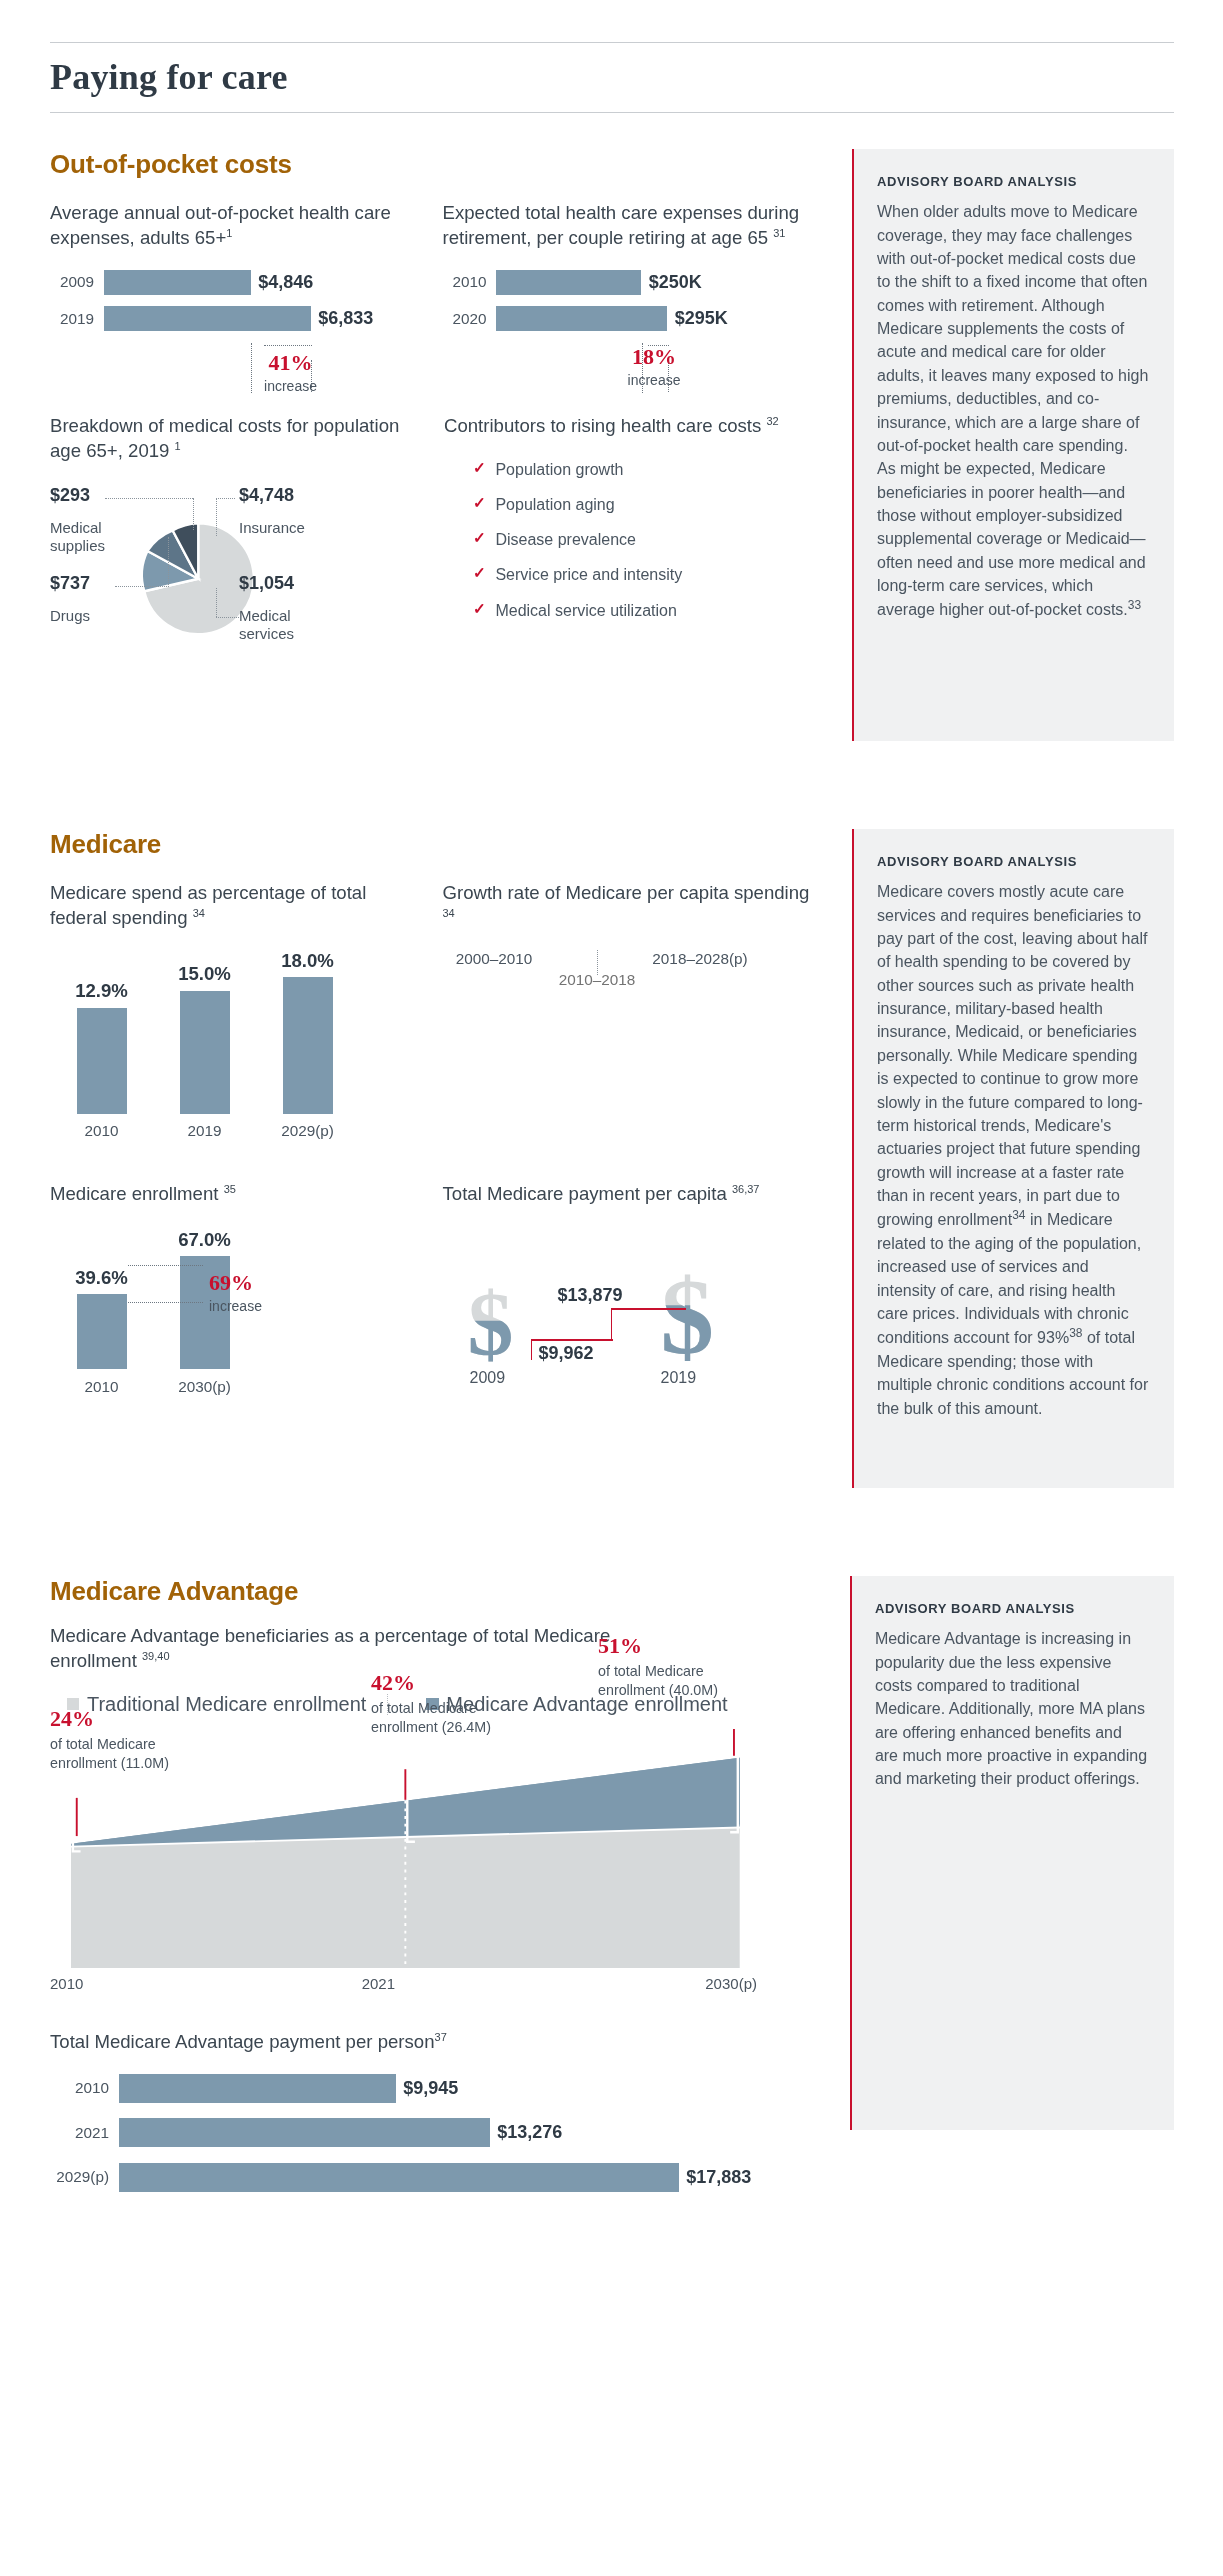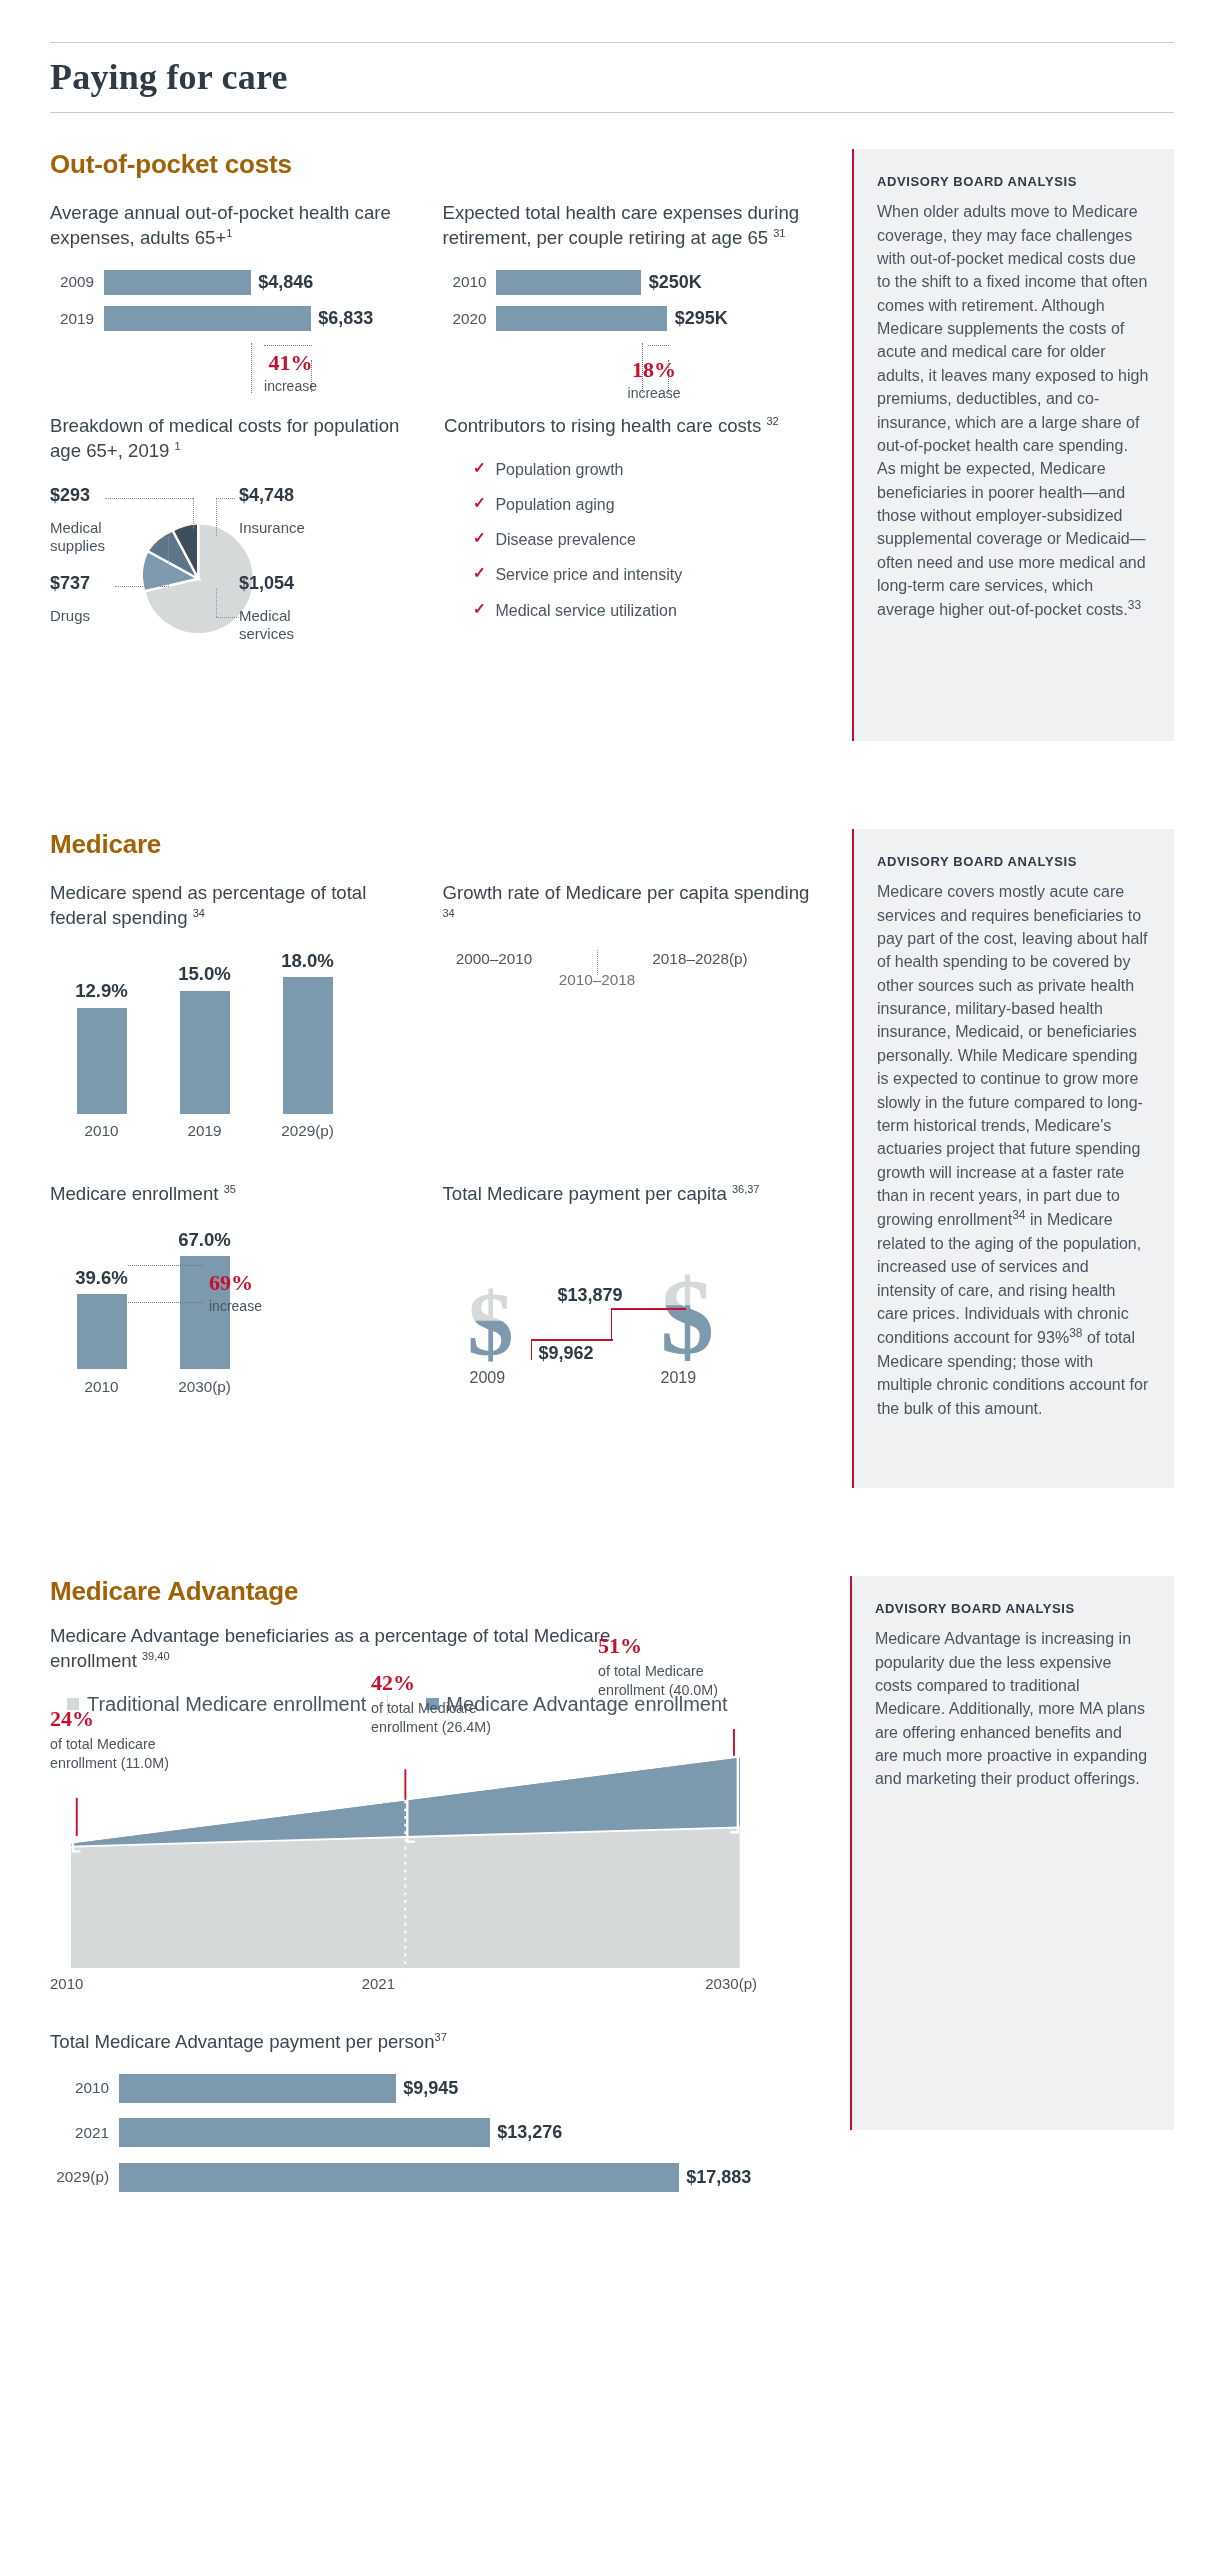--- a/index.html
+++ b/index.html
@@ -179,21 +179,21 @@
               <div class="hbar-track">
                 <div class="hbar-fill" style="width:171px"></div>
                 <div class="hbar-val">$295K</div>
               </div>
             </div>
           </div>
           <div class="incr-wrap">
             <div class="dotline-v" style="left:199px;height:50px"></div>
             <div class="dotline-v" style="left:225px;height:32px;top:17px"></div>
             <div style="position:absolute;left:205px;top:1.9px;border-top:1.9px dotted #6d7781;width:21px"></div>
-            <div style="position:absolute;left:183px;top:16px;text-align:center;width:57px">
+            <div style="position:absolute;left:183px;top:3px;text-align:center;width:57px">
               <div class="incr-pct">18%</div>
               <div class="incr-word">increase</div>
             </div>
           </div>
         </div>
       </div>
 
       <div class="cols" style="margin-top:17px">
 
         <div class="col">

